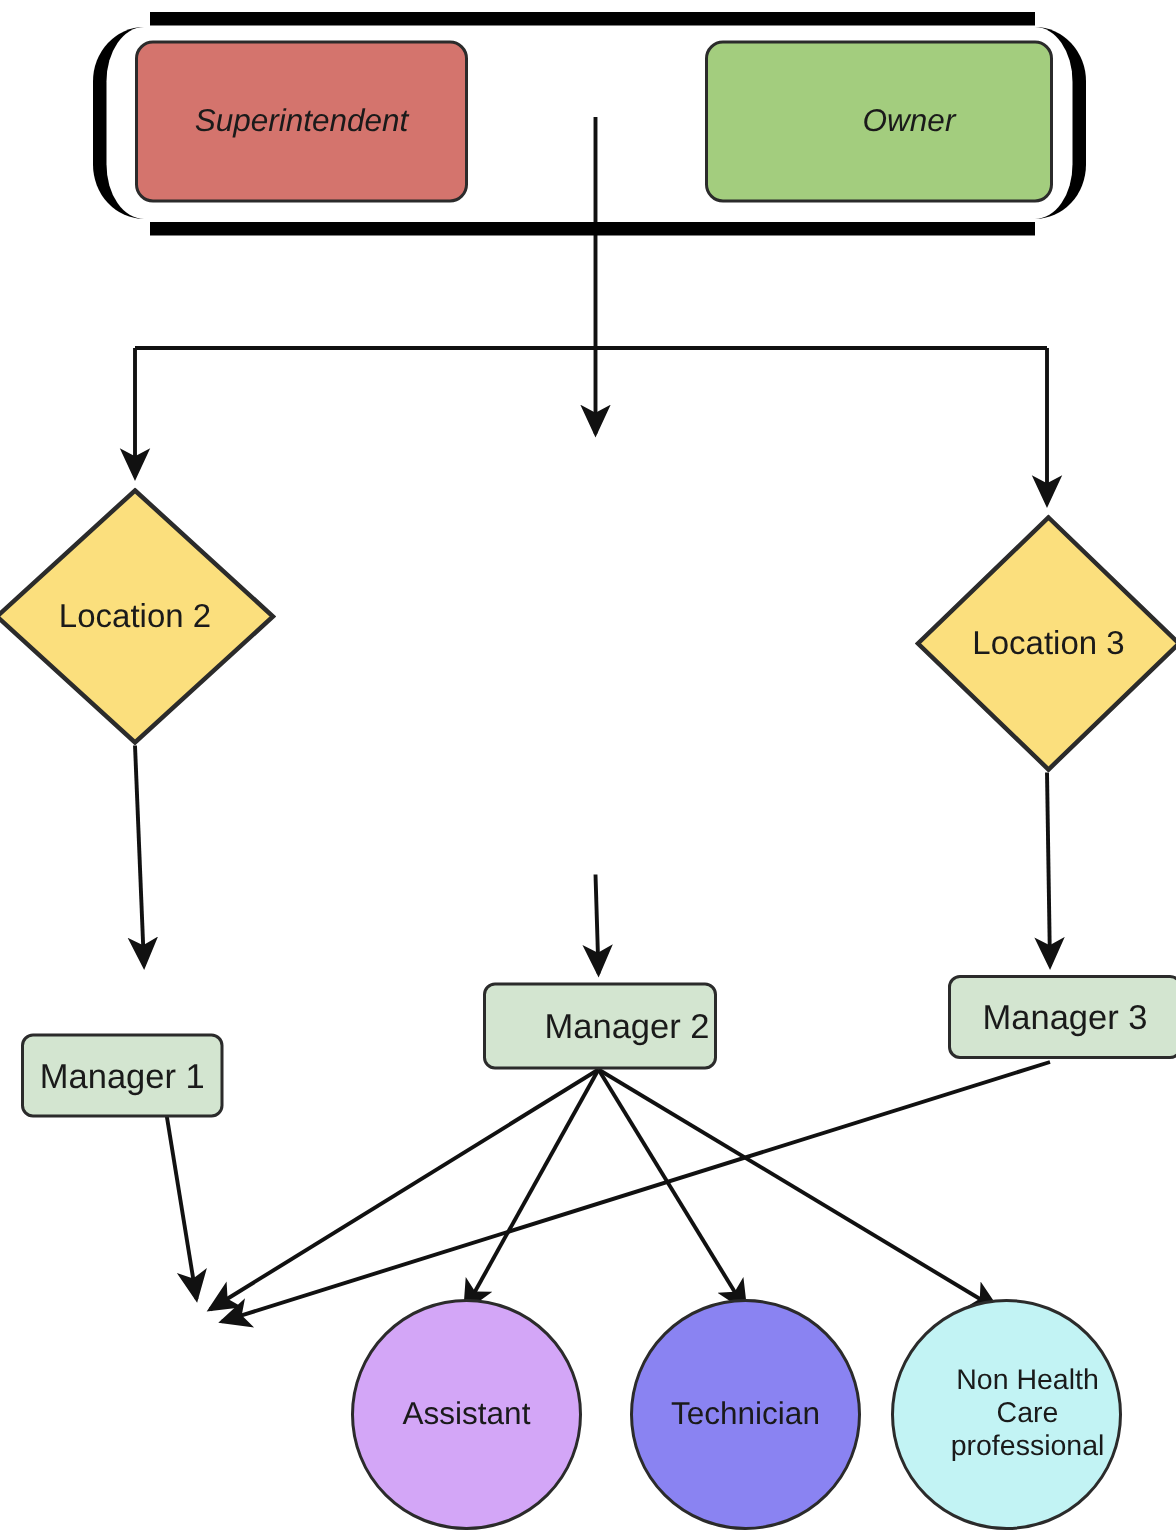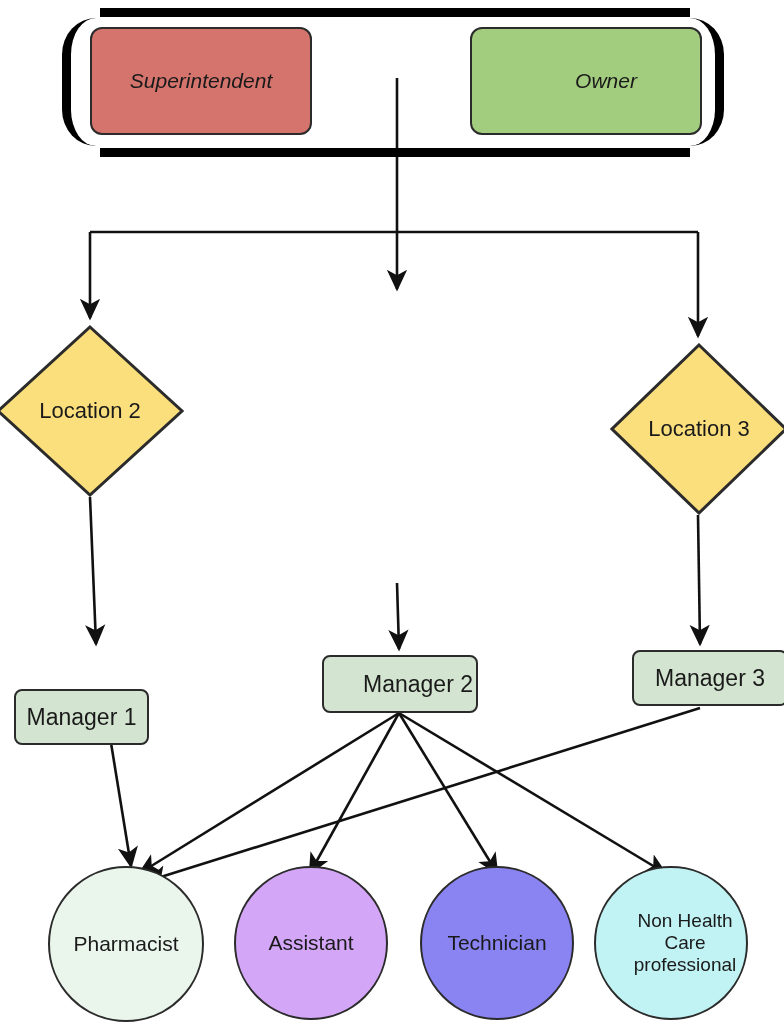--- a/index.html
+++ b/index.html
@@ -213,23 +213,20 @@
   <div class="node mgr" id="node-manager1">
     <span>Manager 1</span>
   </div>
   <div class="node mgr" id="node-manager2">
     <span>Manager 2</span>
   </div>
   <div class="node mgr" id="node-manager3">
     <span>Manager 3</span>
   </div>
 
-  <div class="node circle" id="node-pharmacist">
-    <span class="circle-label">Pharmacist</span>
-  </div>
 
   <div class="node circle" id="node-assistant">
     <span class="circle-label">Assistant</span>
   </div>
 
   <div class="node circle" id="node-technician">
     <span class="circle-label">Technician</span>
   </div>
 
   <div class="node circle" id="node-nonhealth">

